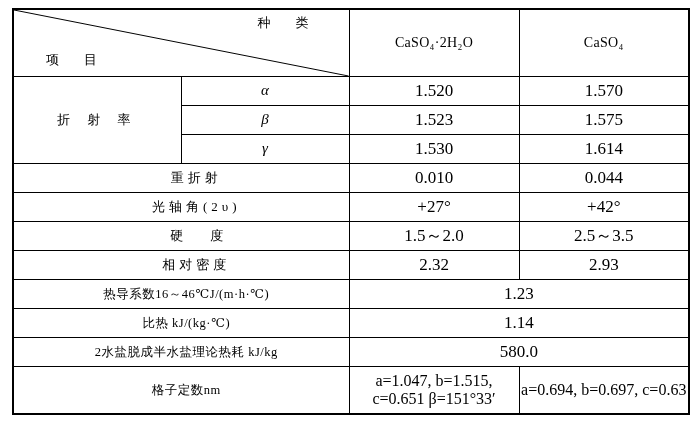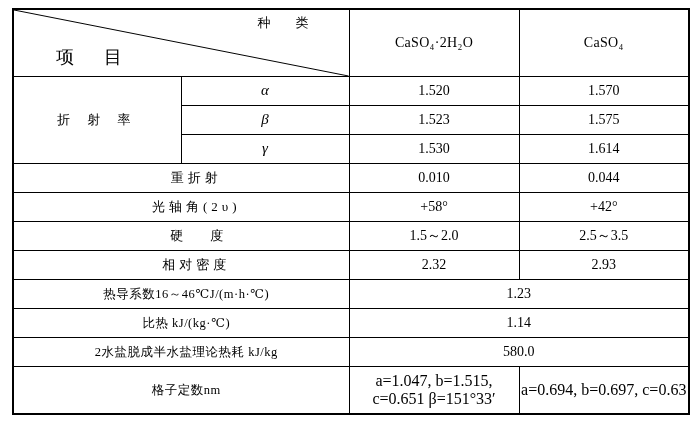--- a/index.html
+++ b/index.html
@@ -62,23 +62,23 @@
   .corner .lbl-kind {
     position: absolute;
     right: 34px;
     top: 6px;
     font-size: 13px;
     letter-spacing: 6px;
     white-space: nowrap;
   }
   .corner .lbl-item {
     position: absolute;
-    left: 42px;
+    left: 32px;
     bottom: 8px;
-    font-size: 18px;
+    font-size: 13px;
     letter-spacing: 6px;
     white-space: nowrap;
   }
   .hdr-formula {
     font-size: 14px;
     letter-spacing: 0.3px;
   }
 
   .rowlabel {
     text-align: left;
@@ -95,21 +95,21 @@
     letter-spacing: 7px;
     padding-left: 34px;
     text-align: left;
     font-family: Liberation Serif, serif;
   }
   .greek {
     font-family: "Liberation Serif", "DejaVu Serif", serif;
     font-style: italic;
     font-size: 15px;
   }
-  .val { font-size: 14px; font-family: Liberation Serif, serif; }
+  .val { font-size: 17px; font-family: Liberation Serif, serif; }
   .lattice {
     text-align: left;
     padding-left: 8px;
     font-size: 16px;
     line-height: 1.45;
     height: 46px !important;
   }
   .lattice .l2 { display: block; text-align: center; }
 </style>
 </head>
@@ -155,21 +155,21 @@
       </tr>
 
       <tr>
         <td class="rowlabel sp3" colspan="2">重折射</td>
         <td class="val">0.010</td>
         <td class="val">0.044</td>
       </tr>
 
       <tr>
         <td class="rowlabel sp3" colspan="2">光轴角(2υ)</td>
-        <td class="val">+58°</td>
+        <td class="val">+27°</td>
         <td class="val">+42°</td>
       </tr>
 
       <tr>
         <td class="rowlabel sp" colspan="2">硬　度</td>
         <td class="val">1.5～2.0</td>
         <td class="val">2.5～3.5</td>
       </tr>
 
       <tr>

